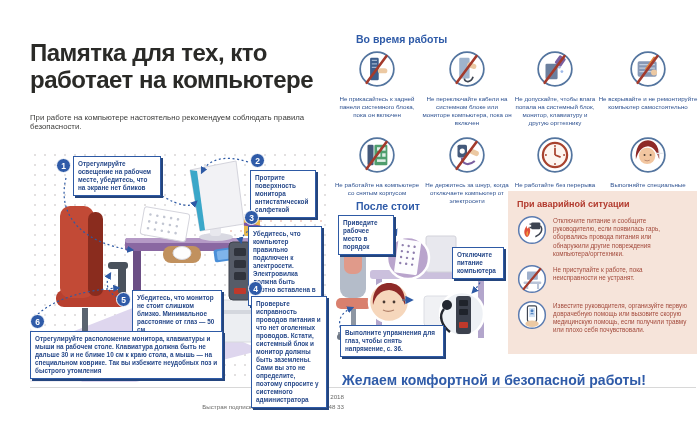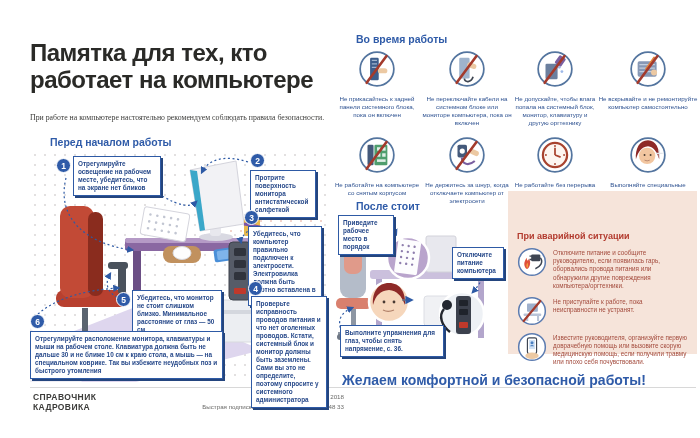--- a/index.html
+++ b/index.html
@@ -5,21 +5,21 @@
   html,body{margin:0;padding:0;background:#fff;}
   .poster{position:relative;width:700px;height:438px;background:#ffffff;overflow:hidden;
           font-family:"Liberation Sans",sans-serif;color:#2b2b28;}
   [data-name]{box-sizing:border-box;}
 
   
   .title{position:absolute;left:30px;top:24px;width:322px;font-size:24px;font-weight:bold;
          line-height:1.12;letter-spacing:-0.5px;color:#2a2a27;}
   .salutation{position:absolute;left:46px;top:96px;font-size:10px;color:#3a3a38;}
   .salutation .blank{display:inline-block;width:148px;height:10px;border-bottom:1px solid #9a9a9a;margin:0 5px;vertical-align:bottom;}
-  .intro{position:absolute;left:30px;top:113px;width:310px;font-size:7.8px;color:#3c3c3a;font-family:Liberation Serif, serif;}
+  .intro{position:absolute;left:30px;top:113px;width:310px;font-size:7.8px;color:#3c3c3a;}
   .section-h{position:absolute;font-size:10.5px;font-weight:bold;color:#2f5ba8;margin-left:20px;}
 
   
   .scene1{position:absolute;left:30px;top:150px;width:300px;height:232px;
           background-image:radial-gradient(#e2e0e0 1.1px,transparent 1.3px);background-size:10px 10px;}
   .pink-patch{position:absolute;left:196px;top:66px;width:104px;height:126px;
           background-image:radial-gradient(#f2d3ca 1.1px,transparent 1.3px);background-size:10px 10px;}
   .scene-svg{position:absolute;left:0;top:0;z-index:1;}
 
   .callout{position:absolute;z-index:5;background:#fff;border:1px solid #2e5aa5;
@@ -35,40 +35,39 @@
   .dg-cell{text-align:center;}
   .dg-cell .cap{margin-top:3px;font-size:6.2px;line-height:1.3;color:#2d5190;}
 
   
   .scene2{position:absolute;left:330px;top:212px;z-index:1;}
   .closing{position:absolute;left:342px;top:372px;font-size:14px;font-weight:bold;color:#2f5ba8;z-index:4;}
 
   
   .emergency{position:absolute;left:508px;top:191px;width:189px;height:163px;background:#f6e4da;
              padding:8px 9px;z-index:3;}
-  .emergency .eh{font-size:9px;font-weight:bold;color:#b23a2e;margin-bottom:6px;margin-top:32px;}
+  .emergency .eh{font-size:9px;font-weight:bold;color:#b23a2e;margin-bottom:6px;}
   .erow{display:flex;gap:6px;margin-bottom:6px;align-items:flex-start;}
   .erow .etxt{font-size:6.3px;line-height:1.3;color:#a34a3c;padding-top:2px;}
   .erow svg{flex:0 0 auto;}
 
   
   .footer-line{position:absolute;left:30px;top:387px;width:666px;height:1px;background:#d8d8d8;}
   .brand{position:absolute;left:33px;top:392px;font-size:8.5px;font-weight:bold;color:#3c3c3a;
          line-height:1.2;letter-spacing:.4px;}
   .copy{position:absolute;left:130px;top:392px;width:214px;text-align:right;font-size:6.2px;
         color:#6a6a68;line-height:1.6;}
 </style>
 </head>
 <body>
 
 <div class="poster" data-name="memo-poster">
 
   <h1 class="title" data-name="page-title">Памятка для тех, кто работает на компьютере</h1>
   <div class="intro" data-name="intro-text">При работе на компьютере настоятельно рекомендуем соблюдать правила безопасности.</div>
-  <div class="section-h" style="left:30px;top:136px;" data-name="before-work-heading">Перед началом работы</div>
 
   <div class="scene1" data-name="before-work-illustration">
     <div class="pink-patch" data-name="pink-dots-pattern"></div>
     <svg class="scene-svg" width="300" height="232" viewBox="0 0 300 232" data-name="workstation-scene">
       <defs>
         <marker id="ah1" markerWidth="6" markerHeight="6" refX="4" refY="3" orient="auto">
           <path d="M0,0 L6,3 L0,6 Z" fill="#2e5aa5"></path>
         </marker>
       </defs>
 
@@ -403,22 +402,18 @@
         <rect x="14.5" y="9.5" width="7" height="11" fill="#cfe0f4"></rect>
         <circle cx="18" cy="13" r="1.8" fill="#4a7fc1"></circle>
         <path d="M15.5,17 a3,3 0 0 1 5,0 Z" fill="#4a7fc1"></path>
         <ellipse cx="18" cy="28.5" rx="8" ry="4" fill="#ecc9a3"></ellipse>
       </svg>
       <div class="etxt" data-name="emergency-text">Известите руководителя, организуйте первую доврачебную помощь или вызовите скорую медицинскую помощь, если получили травму или плохо себя почувствовали.</div>
     </div>
   </div>
 
   <div class="footer-line" data-name="footer-divider"></div>
-  <div class="brand" data-name="brand-logo">
-    <div data-name="brand-line1">СПРАВОЧНИК</div>
-    <div data-name="brand-line2">КАДРОВИКА</div>
-  </div>
   <div class="copy" data-name="footer-copyright-block">
     <div data-name="copyright-text">© Справочник кадровика, 2018</div>
     <div data-name="subscription-text">Быстрая подписка по телефону 8 (800) 775 48 33</div>
   </div>
 
 </div>
 
 </body></html>

